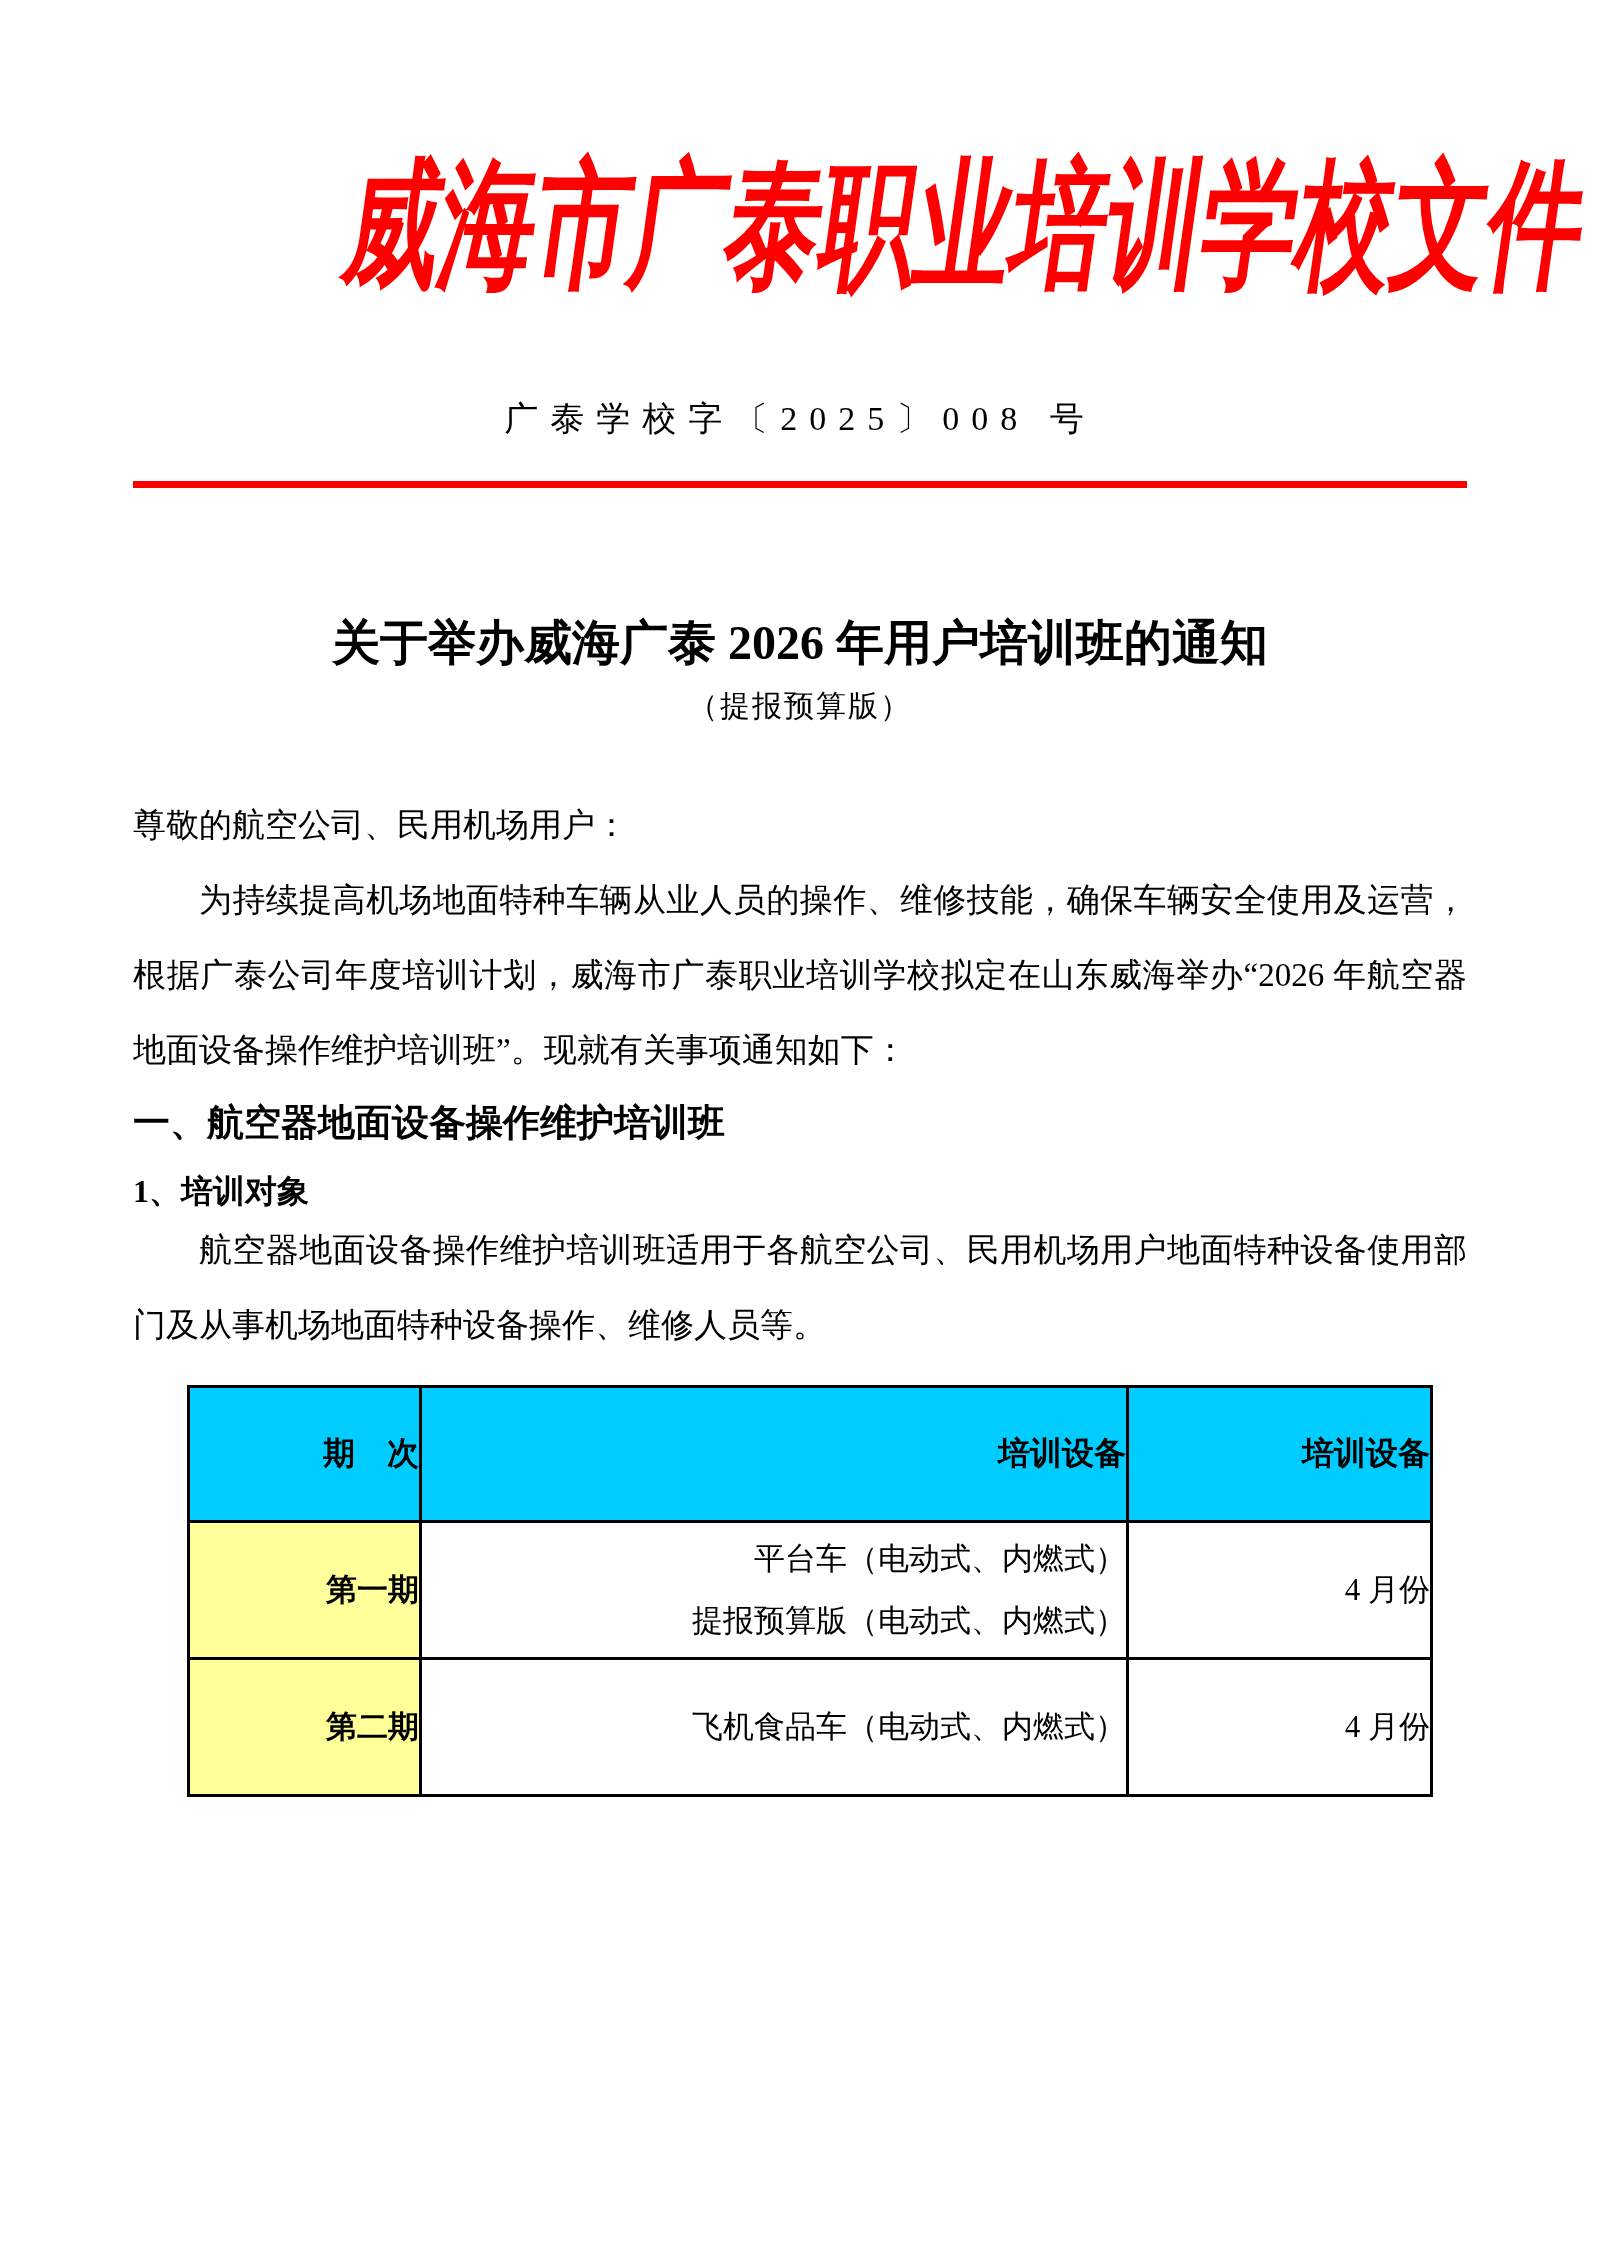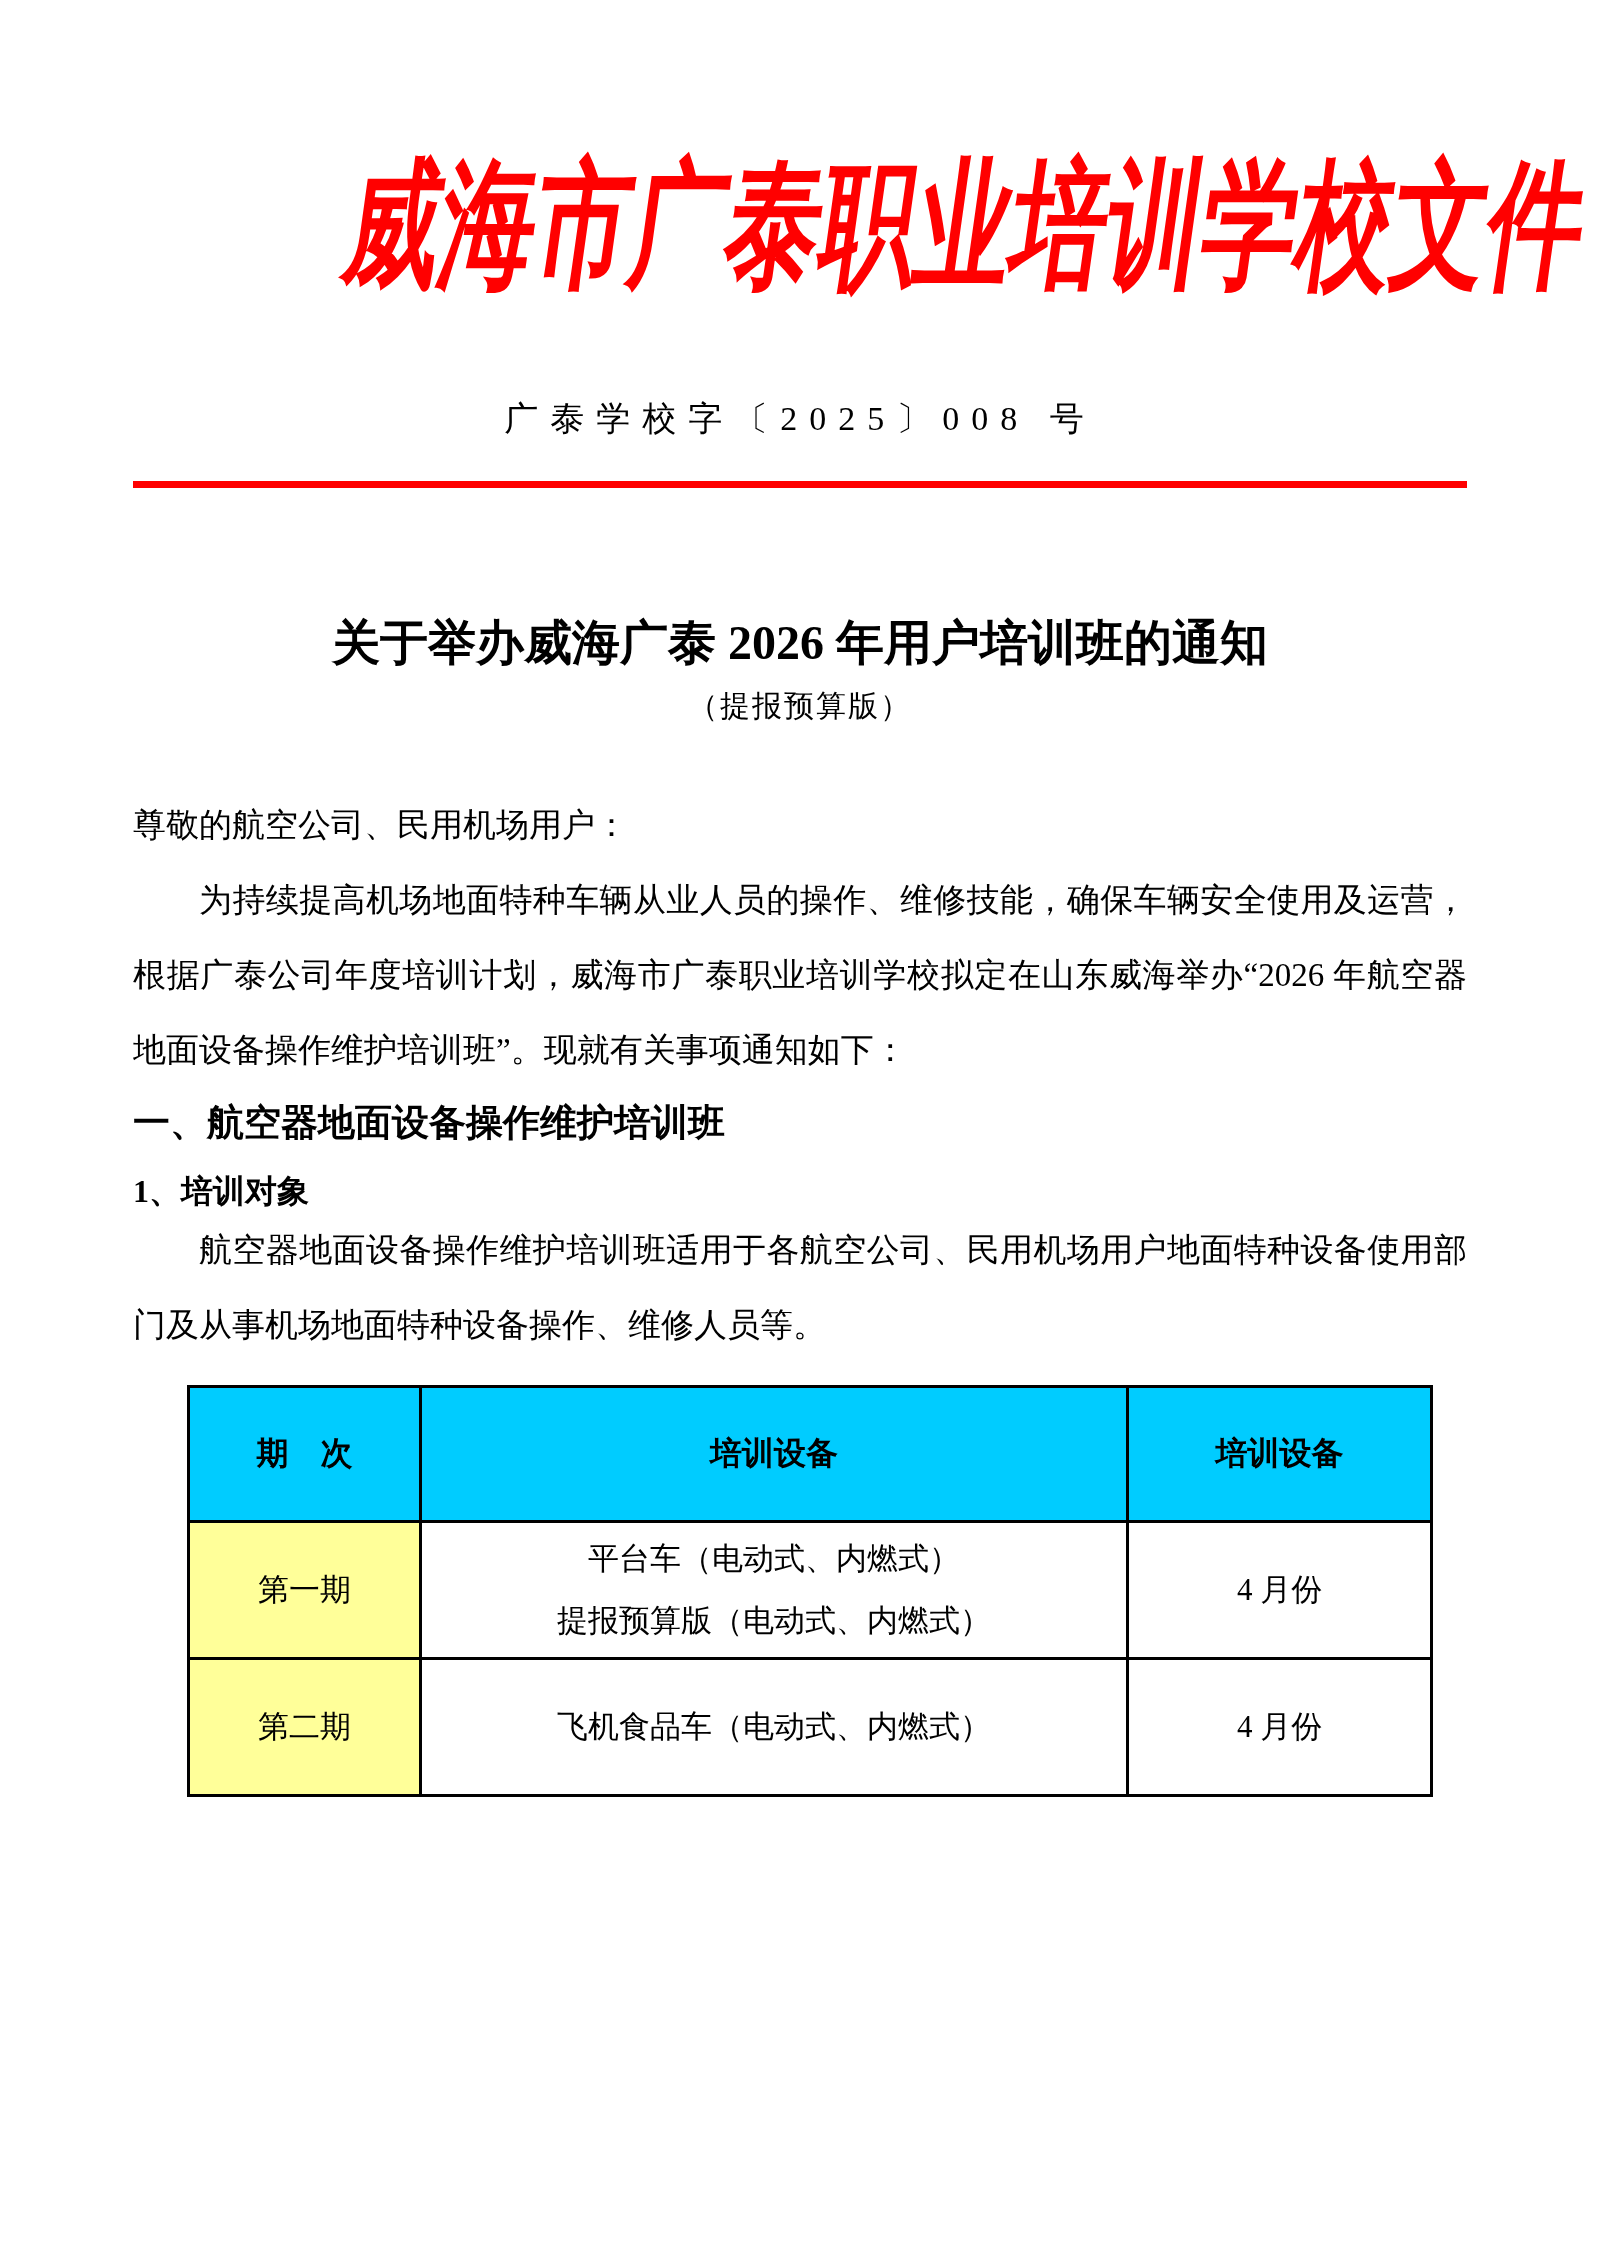--- a/index.html
+++ b/index.html
@@ -74,36 +74,36 @@
     line-height: 1.35;
   }
   table.schedule {
     border-collapse: collapse;
     margin: 22px 0 0 54px;
     table-layout: fixed;
     width: 1243px;
   }
   table.schedule th, table.schedule td {
     border: 3px solid #000;
-    text-align: center;
+    text-align: right;
     vertical-align: middle;
-    padding: 0 6px;
+    padding: 0 0;
     box-sizing: border-box;
   }
   table.schedule th {
     background: #00CCFF;
     font-size: 32px;
     font-weight: bold;
     height: 135px;
   }
   col.c-period { width: 232px; }
   col.c-equip  { width: 707px; }
   col.c-month  { width: 304px; }
   table.schedule td { font-size: 31px; height: 137px; }
-  td.period-cell { background: #FFFF99; font-weight: normal; }
+  td.period-cell { background: #FFFF99; font-weight: bold; }
   .equip-line { line-height: 62px; }
 </style>
 </head>
 <body>
 
 <div class="page">
 
   <div class="banner">威海市广泰职业培训学校文件</div>
 
   <div class="docnum">广泰学校字〔2025〕008 号</div>

